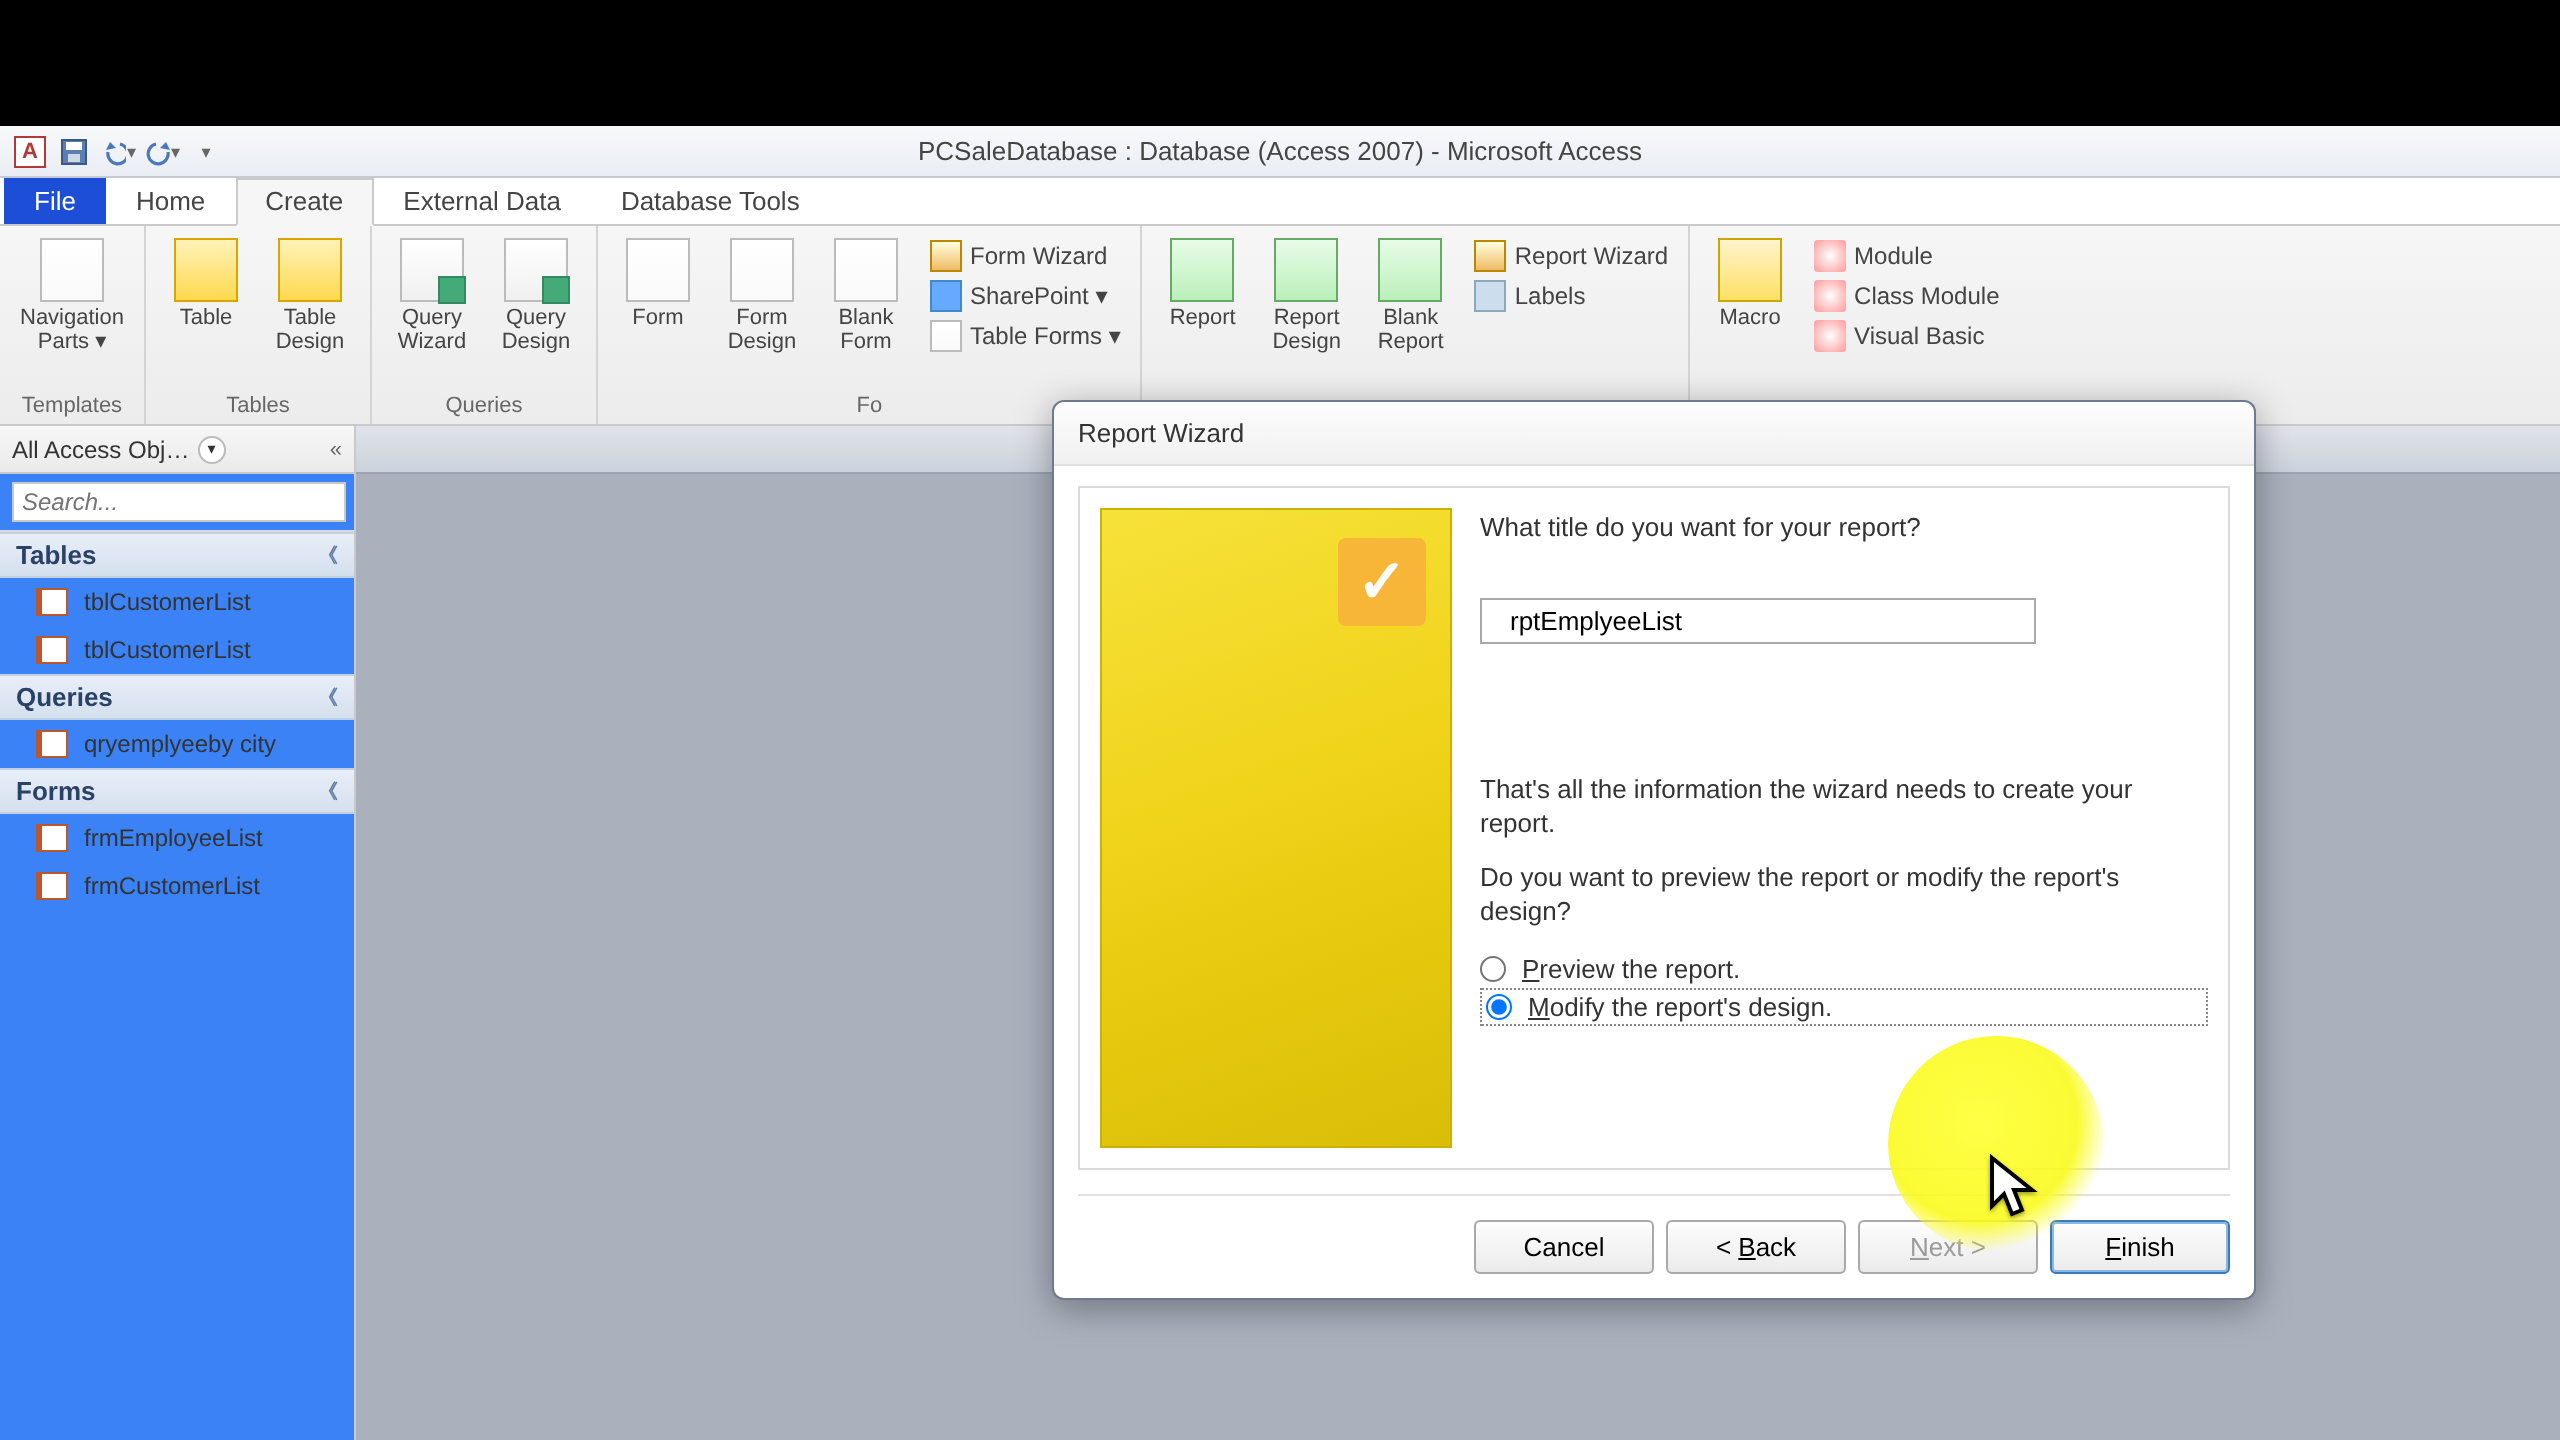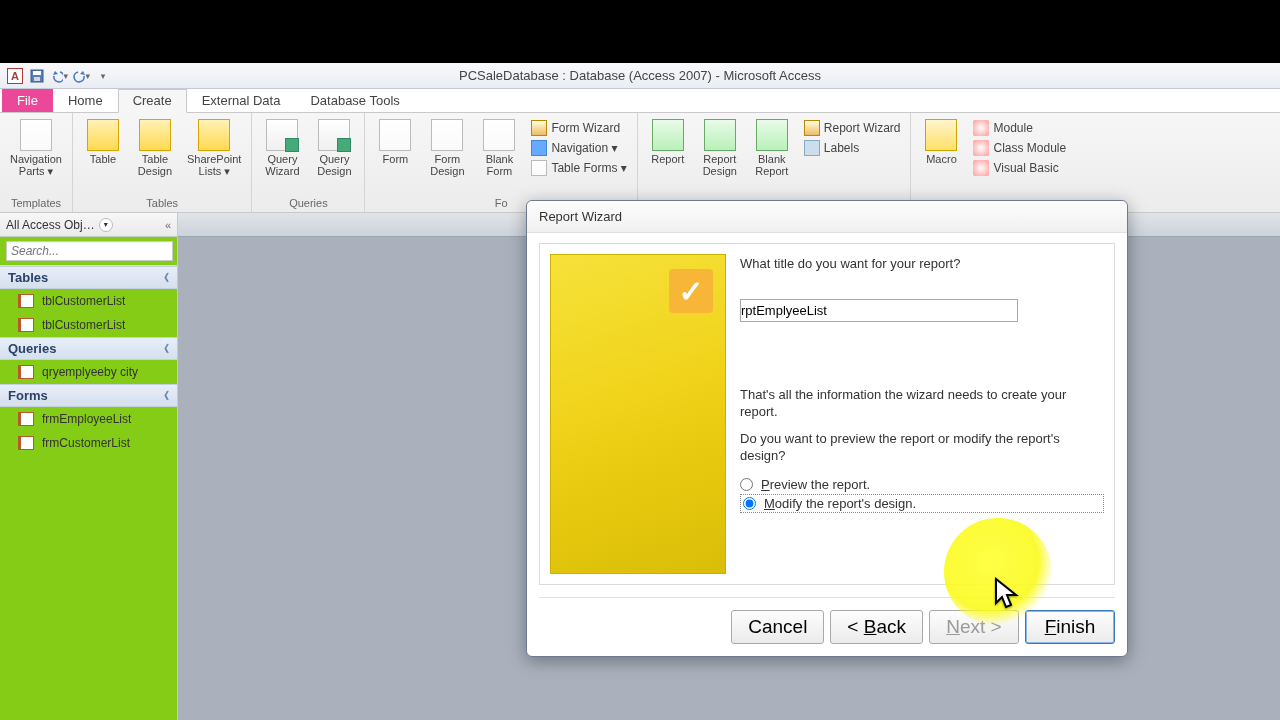--- a/index.html
+++ b/index.html
@@ -10,21 +10,21 @@
 
 .title-bar { height: 26px; background: linear-gradient(#f8f9fb, #e9edf3); border-bottom: 1px solid #c4c9d4; display: flex; align-items: center; position: relative; }
 .qat { display: flex; align-items: center; gap: 4px; padding: 0 6px; }
 .qat-icon { width: 18px; height: 18px; display: flex; align-items: center; justify-content: center; }
 .app-icon { width: 16px; height: 16px; background: #fff; border: 1px solid #b03939; display: flex; align-items: center; justify-content: center; color: #b03939; font-weight: bold; font-size: 11px; }
 .title-text { position: absolute; left: 50%; transform: translateX(-50%); font-size: 13px; color: #444; }
 
 
 .ribbon-tabs { height: 24px; background: #fff; display: flex; align-items: flex-end; border-bottom: 1px solid #c9c9c9; padding-left: 2px; }
 .ribbon-tab { padding: 3px 14px 4px; font-size: 13px; color: #444; cursor: default; border: 1px solid transparent; border-bottom: none; }
-.ribbon-tab.file { background: #ec4899; color: #fff; font-weight: 400; padding: 3px 14px 4px; }
+.ribbon-tab.file { background: #1d4ed8; color: #fff; font-weight: 400; padding: 3px 14px 4px; }
 .ribbon-tab.active { background: #f6f6f6; border: 1px solid #c9c9c9; border-bottom: 1px solid #f6f6f6; margin-bottom: -1px; }
 
 
 .ribbon-body { height: 100px; background: linear-gradient(#f6f6f6, #ececec); border-bottom: 1px solid #c9c9c9; display: flex; }
 .ribbon-group { border-right: 1px solid #d4d4d4; padding: 4px 6px 2px; display: flex; flex-direction: column; }
 .group-items { display: flex; gap: 4px; flex: 1; align-items: flex-start; }
 .group-label { text-align: center; font-size: 11px; color: #666; padding: 1px 0; }
 .big-btn { display: flex; flex-direction: column; align-items: center; justify-content: flex-start; padding: 2px 4px; min-width: 48px; cursor: default; }
 .big-btn .icon { width: 32px; height: 32px; margin-bottom: 2px; }
 .big-btn .lbl { font-size: 11px; color: #444; text-align: center; line-height: 12px; }
@@ -36,21 +36,21 @@
 .ic-query::after { content: ""; position: absolute; right: -2px; bottom: -2px; width: 12px; height: 12px; background: #4a7; border: 1px solid #386; }
 .ic-form { background: linear-gradient(#fff,#fafafa); border: 1px solid #bbb; }
 .ic-report { background: linear-gradient(#e8fbe8,#baf0ba); border: 1px solid #6a6; }
 .ic-macro { background: linear-gradient(#fff4cc,#ffe066); border: 1px solid #c9a600; }
 .ic-module { width: 16px; height: 16px; background: radial-gradient(#fff,#f99); border-radius: 2px; }
 .ic-wand { width: 16px; height: 16px; background: linear-gradient(#ffd,#eb6); border: 1px solid #b80; }
 .ic-nav { width: 16px; height: 16px; background: #6af; border: 1px solid #48c; }
 .ic-small-report { width: 16px; height: 16px; background: #cde; border: 1px solid #8ab; }
 
 
-.nav-pane { position: absolute; top: 150px; left: 0; width: 178px; bottom: 0; background: #84cc16; border-right: 1px solid #c9c9c9; }
+.nav-pane { position: absolute; top: 150px; left: 0; width: 178px; bottom: 0; background: #3b82f6; border-right: 1px solid #c9c9c9; }
 .nav-header { height: 24px; background: linear-gradient(#f7f7f7,#eaeaea); border-bottom: 1px solid #c9c9c9; display: flex; align-items: center; padding: 0 6px; font-size: 12px; color: #333; gap: 4px; }
 .nav-header .chev { margin-left: auto; }
 .nav-search { padding: 4px 6px; border-bottom: 1px solid #d9d9d9; display: flex; gap: 4px; align-items: center; }
 .nav-search input { flex: 1; font-size: 12px; padding: 2px 4px; border: 1px solid #c9c9c9; font-style: italic; color: #888; }
 .nav-search .mag { width: 18px; height: 18px; border: 1px solid #c9c9c9; background: #f8f8f8; display: flex; align-items: center; justify-content: center; color: #5a8; font-size: 11px; }
 .nav-category { background: linear-gradient(#e7eef8,#d5e0ee); border-top: 1px solid #c2d0e2; border-bottom: 1px solid #c2d0e2; padding: 3px 8px; font-size: 13px; font-weight: bold; color: #2b4268; display: flex; align-items: center; }
 .nav-category .updown { margin-left: auto; color: #607aa0; font-size: 10px; }
 .nav-item { display: flex; align-items: center; gap: 8px; padding: 5px 10px 5px 18px; font-size: 12px; color: #333; }
 .nav-item .nicon { width: 16px; height: 14px; background: #fff; border: 1px solid #b9572d; border-left-width: 3px; }
 
@@ -61,30 +61,30 @@
 
 .dialog { position: absolute; top: 200px; left: 526px; width: 602px; background: #fff; border: 1px solid #6e7a8f; border-radius: 6px; box-shadow: 0 4px 18px rgba(0,0,0,.35); }
 .dialog-title { padding: 8px 12px; font-size: 13px; color: #333; background: linear-gradient(#fdfdfd,#f0f0f0); border-bottom: 1px solid #e0e0e0; border-radius: 6px 6px 0 0; }
 .dialog-body { padding: 10px 12px 12px; }
 .content-frame { border: 1px solid #dadada; padding: 10px; display: flex; gap: 14px; min-height: 336px; position: relative; }
 .wizard-image { width: 176px; height: 320px; background: linear-gradient(160deg,#f7e23a 0%,#f0d31a 45%,#e6c90e 70%,#d9bd08 100%); border: 1px solid #c9b200; position: relative; overflow: hidden; }
 .wizard-image .check { position: absolute; top: 14px; right: 12px; width: 44px; height: 44px; background: #f7b637; border-radius: 4px; display: flex; align-items: center; justify-content: center; color: #fff; font-size: 30px; font-weight: bold; }
 .wizard-image .check::before { content: "✓"; }
 .wizard-right { flex: 1; font-size: 13px; color: #333; padding-top: 2px; }
 .wizard-right .q1 { margin-bottom: 28px; }
-.wizard-right input[type=text] { width: 278px; padding: 3px 0; font-size: 13px; border: 1px solid #a9a9a9; }
+.wizard-right input[type=text] { width: 278px; padding: 3px 14px; font-size: 13px; border: 1px solid #a9a9a9; }
 .wizard-right .gap { height: 64px; }
 .wizard-right .info1 { margin-bottom: 10px; line-height: 17px; }
 .wizard-right .info2 { margin-bottom: 11px; line-height: 17px; }
 .radio-row { display: flex; align-items: center; gap: 8px; padding: 2px 0; font-size: 13px; }
 .radio-row.selected { border: 1px dotted #888; padding: 1px 2px; }
 .radio-row input { margin: 0; }
 .radio-row .lbl u { text-decoration: underline; }
 .btn-row { border-top: 1px solid #e0e0e0; margin-top: 12px; padding-top: 12px; display: flex; justify-content: flex-end; gap: 6px; }
-.btn { min-width: 90px; padding: 5px 16px; font-size: 19px; background: linear-gradient(#fdfdfd,#ebebeb); border: 1px solid #a9a9a9; border-radius: 3px; text-align: center; cursor: default; }
+.btn { min-width: 90px; padding: 5px 16px; font-size: 13px; background: linear-gradient(#fdfdfd,#ebebeb); border: 1px solid #a9a9a9; border-radius: 3px; text-align: center; cursor: default; }
 .btn.disabled { color: #9a9a9a; }
 .btn.primary { border: 1px solid #3a79b7; box-shadow: inset 0 0 0 1px #8bb8e2; }
 
 
 .highlight { position: absolute; width: 108px; height: 108px; border-radius: 50%; background: radial-gradient(circle at 42% 40%, rgba(255,255,60,.95) 0%, rgba(250,250,30,.9) 55%, rgba(250,250,30,0) 72%); left: 944px; top: 518px; pointer-events: none; z-index: 50; }
 .cursor { position: absolute; left: 994px; top: 577px; z-index: 60; pointer-events: none; }
 .cursor svg { filter: drop-shadow(0 1px 1px rgba(0,0,0,.4)); }
 
 .chev-down { font-size: 9px; color: #666; }
 </style>
@@ -151,25 +151,20 @@
       <div class="group-items">
         <div class="big-btn">
             <div class="icon ic-table-big"></div>
             <div class="lbl">Table</div>
           </div>
         <div class="big-btn">
             <div class="icon ic-table-big"></div>
             <div class="lbl" style="white-space:pre-line">Table
 Design</div>
           </div>
-        <div class="big-btn">
-            <div class="icon ic-table-big"></div>
-            <div class="lbl" style="white-space:pre-line">SharePoint
-Lists ▾</div>
-          </div>
       </div>
       <div class="group-label">Tables</div>
     </div>
 
     <div class="ribbon-group">
       <div class="group-items">
         <div class="big-btn">
             <div class="icon ic-query"></div>
             <div class="lbl" style="white-space:pre-line">Query
 Wizard</div>
@@ -199,21 +194,21 @@
             <div class="lbl" style="white-space:pre-line">Blank
 Form</div>
           </div>
         <div class="small-col">
           <div class="small-btn">
               <div class="icon ic-wand"></div>
               <span>Form Wizard</span>
             </div>
           <div class="small-btn">
               <div class="icon ic-nav"></div>
-              <span>Navigation ▾</span>
+              <span>SharePoint ▾</span>
             </div>
           <div class="small-btn">
               <div class="icon ic-form" style="width:16px;height:16px"></div>
               <span>Table Forms ▾</span>
             </div>
         </div>
       </div>
       <div class="group-label">Fo</div>
     </div>
 

